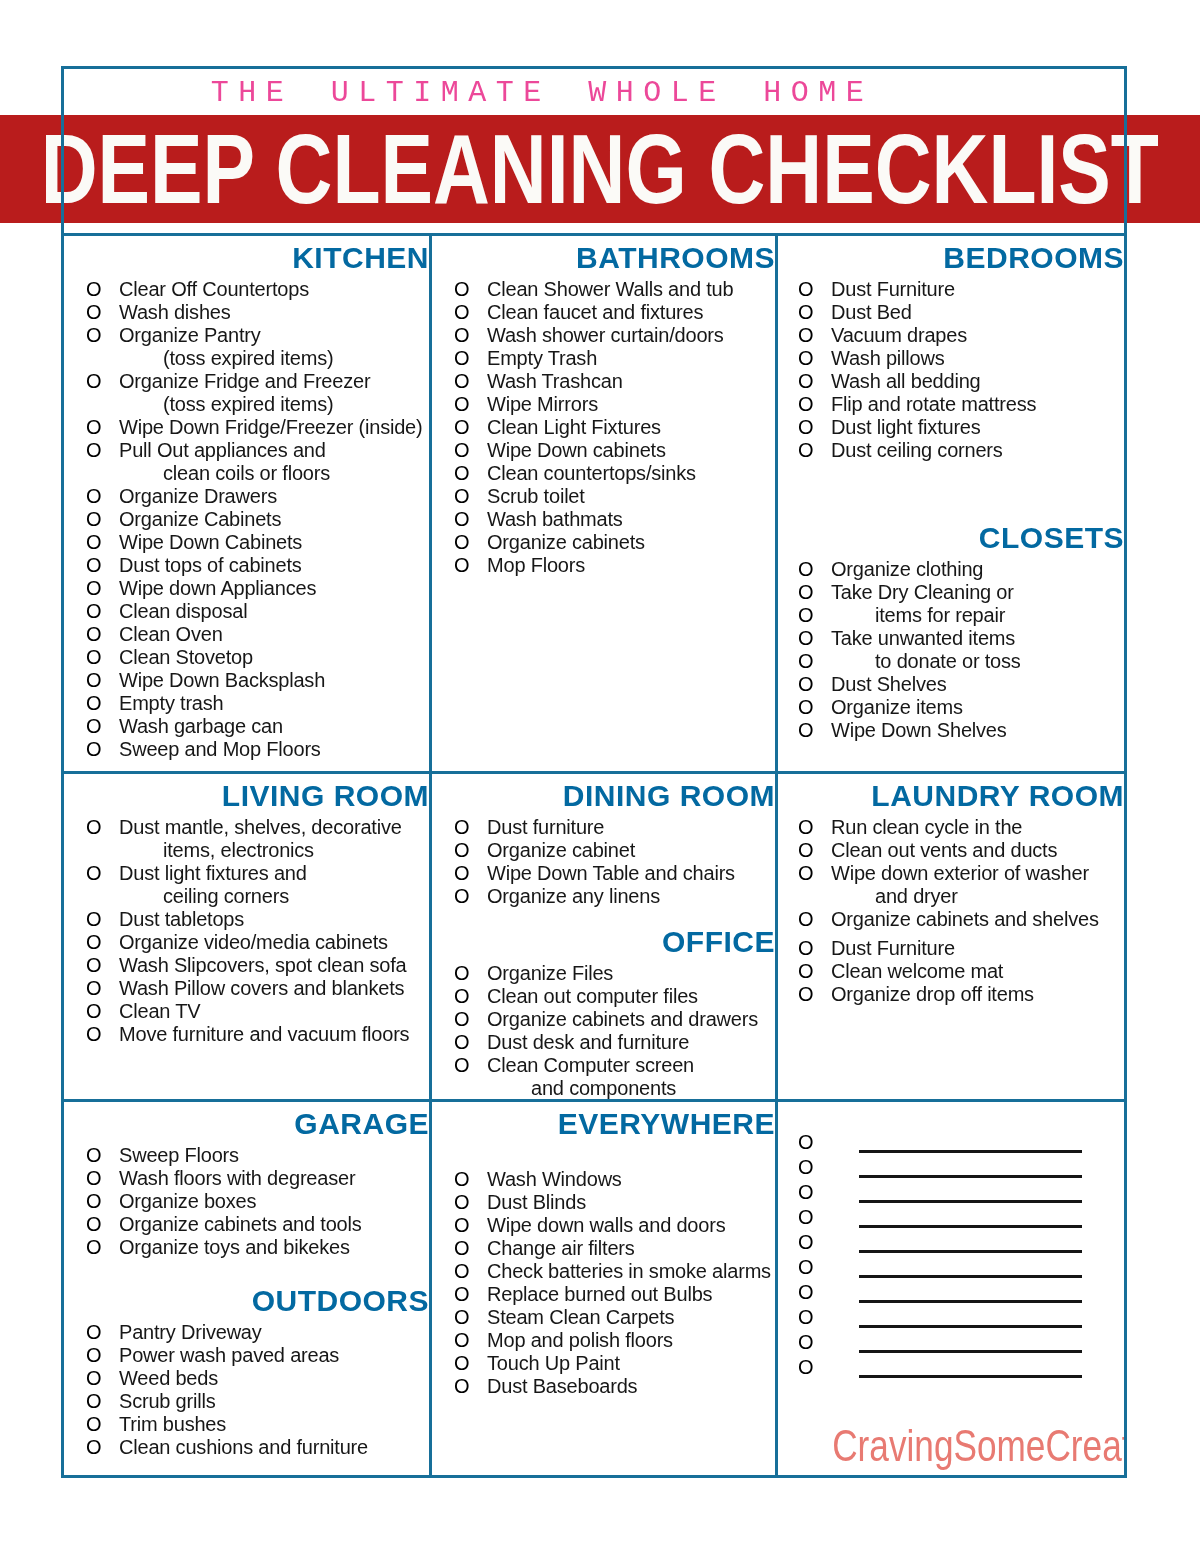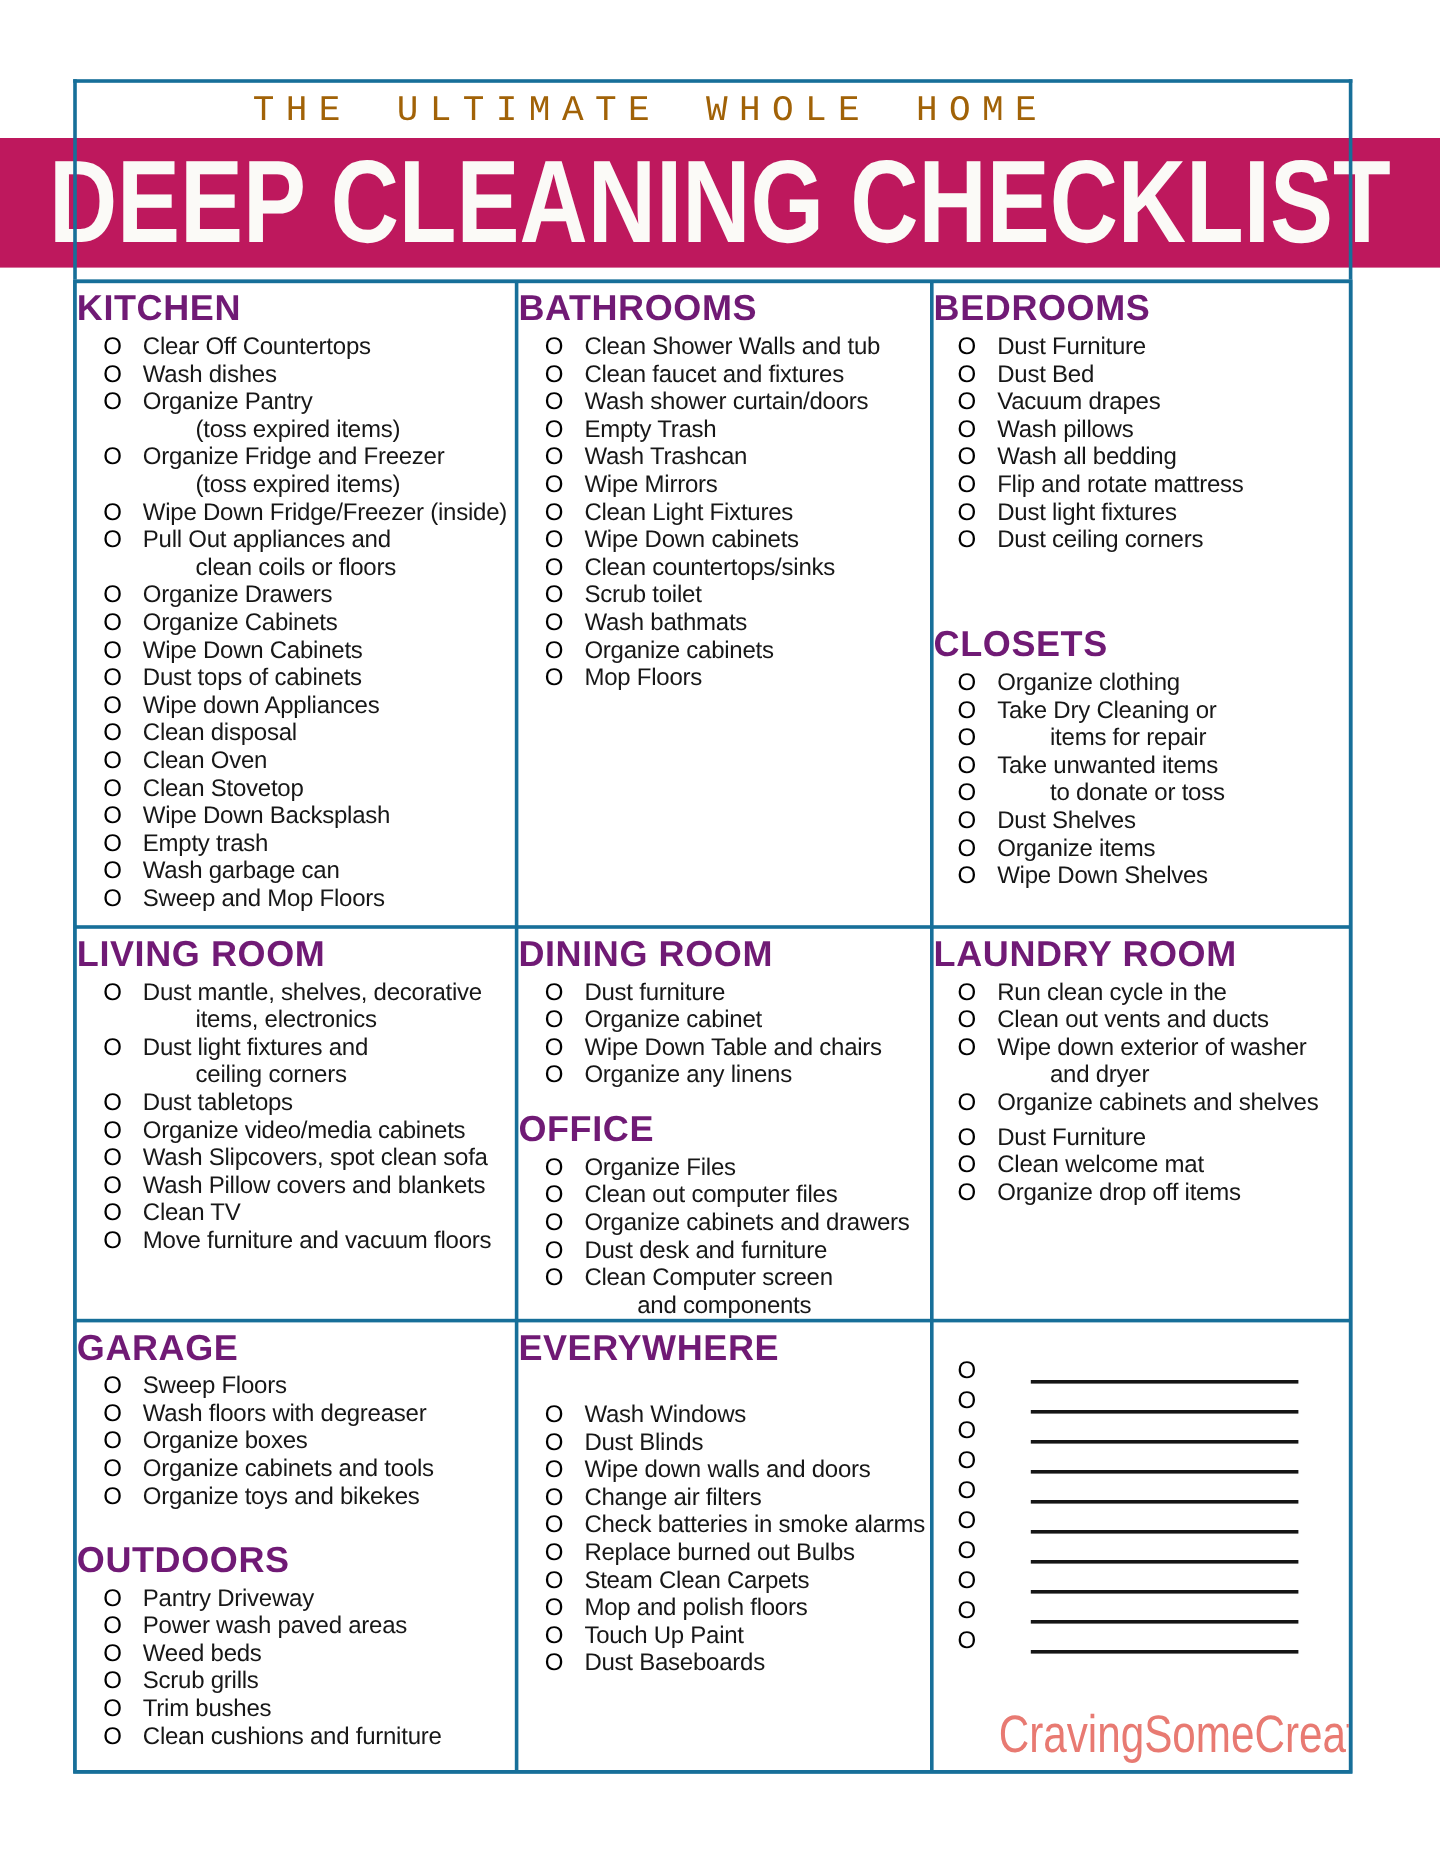--- a/index.html
+++ b/index.html
@@ -4,46 +4,46 @@
 <style>
   html,body{margin:0;padding:0}
   body{
     width:1200px;height:1553px;position:relative;background:#ffffff;
     font-family:"Liberation Sans","DejaVu Sans",sans-serif;
     -webkit-font-smoothing:antialiased;
   }
   
   .banner{
     position:absolute;left:0;top:115px;width:1200px;height:108px;
-    background:#be185d;z-index:1;display:flex;align-items:center;justify-content:center;
+    background:#b91c1c;z-index:1;display:flex;align-items:center;justify-content:center;
   }
   .banner-text{
     color:#fbfaf7;font-weight:bold;font-size:96px;line-height:1;white-space:nowrap;
     display:inline-block;transform:scale(0.82,1.02);transform-origin:center;letter-spacing:0px;
   }
   .topbox{
     position:absolute;left:61px;top:66px;width:1066px;height:167px;box-sizing:border-box;
     border:3px solid #176f99;border-bottom:none;z-index:2;pointer-events:none;background:transparent;
   }
   .eyebrow{
     position:absolute;left:61px;top:78px;width:962px;text-align:center;z-index:3;
     font-family:"Liberation Mono","DejaVu Sans Mono",monospace;font-size:30px;line-height:30px;
-    letter-spacing:9.5px;word-spacing:10px;color:#a16207;white-space:nowrap;
+    letter-spacing:9.5px;word-spacing:10px;color:#ec4899;white-space:nowrap;
   }
   
   .grid{
     position:absolute;left:61px;top:233px;width:1066px;height:1245px;box-sizing:border-box;
     z-index:2;display:grid;grid-template-columns:365px 343px 346px;grid-template-rows:535px 325px 373px;
     gap:3px;background:#176f99;border:3px solid #176f99;
   }
   .cell{background:#ffffff;overflow:hidden;position:relative;--pl:22px}
   .cell.col3{--pl:20px}
   .sec-title{
-    margin:0;padding-top:6px;text-align:left;font-size:30px;line-height:31px;
-    font-weight:bold;color:#701a75;letter-spacing:0.5px;
+    margin:0;padding-top:6px;text-align:right;font-size:30px;line-height:31px;
+    font-weight:bold;color:#0369a1;letter-spacing:0.5px;
   }
   .list{margin-top:5px}
   .list-lg{margin-top:29px}
   .sec2-closets{margin-top:54px}
   .sec2-office{margin-top:12px}
   .sec2-entry{margin-top:6px}
   .sec2-outdoors{margin-top:20px}
   .row{
     display:flex;align-items:baseline;line-height:23px;font-size:20px;color:#171717;
     padding-left:var(--pl);

